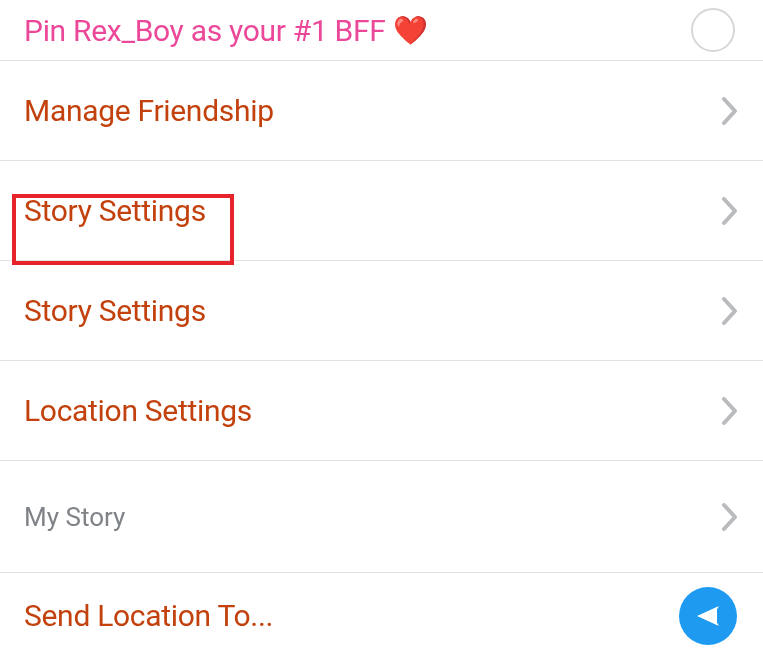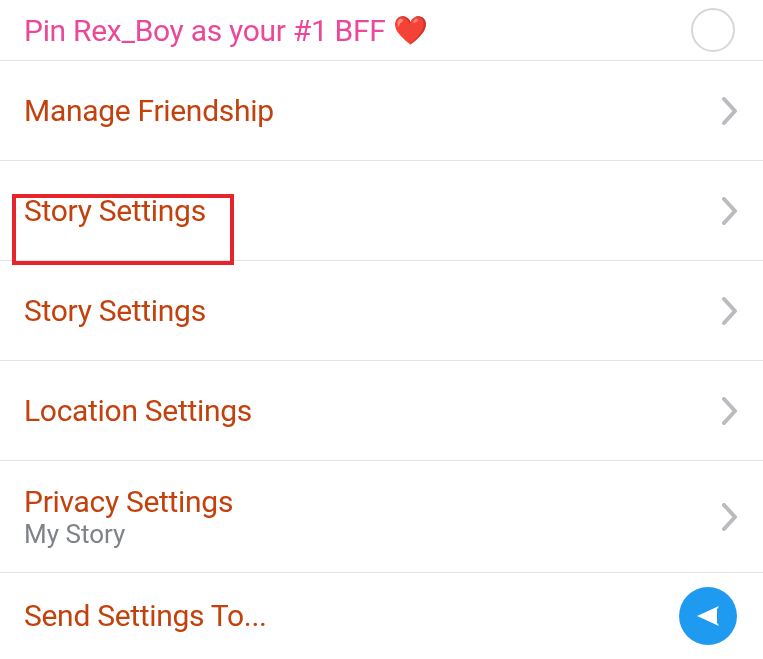--- a/index.html
+++ b/index.html
@@ -157,32 +157,31 @@
     <div class="label">Location Settings</div>
     <div class="chevron">
       <svg viewBox="0 0 16 28" fill="none">
         <path d="M2 2 L13 14 L2 26" stroke="#b9bbbe" stroke-width="4" stroke-linecap="round" stroke-linejoin="round"></path>
       </svg>
     </div>
   </div>
 
   <div class="row row-privacy">
     <div class="privacy-content">
-      <div class="label">Privacy Settings</div>
       <div class="sublabel">My Story</div>
     </div>
     <div class="chevron">
       <svg viewBox="0 0 16 28" fill="none">
         <path d="M2 2 L13 14 L2 26" stroke="#b9bbbe" stroke-width="4" stroke-linecap="round" stroke-linejoin="round"></path>
       </svg>
     </div>
   </div>
 
   <div class="row row-send">
-    <div class="label">Send Settings To...</div>
+    <div class="label">Send Location To...</div>
     <div class="send-button">
       <svg viewBox="0 0 30 30">
         <path d="M4 15 L24 6 L24 24 Z" fill="#ffffff" transform="rotate(0 15 15)"></path>
         <path d="M6 15 L26 5 L20 15 L26 25 Z" fill="#ffffff"></path>
       </svg>
     </div>
   </div>
 
 </div>
 

